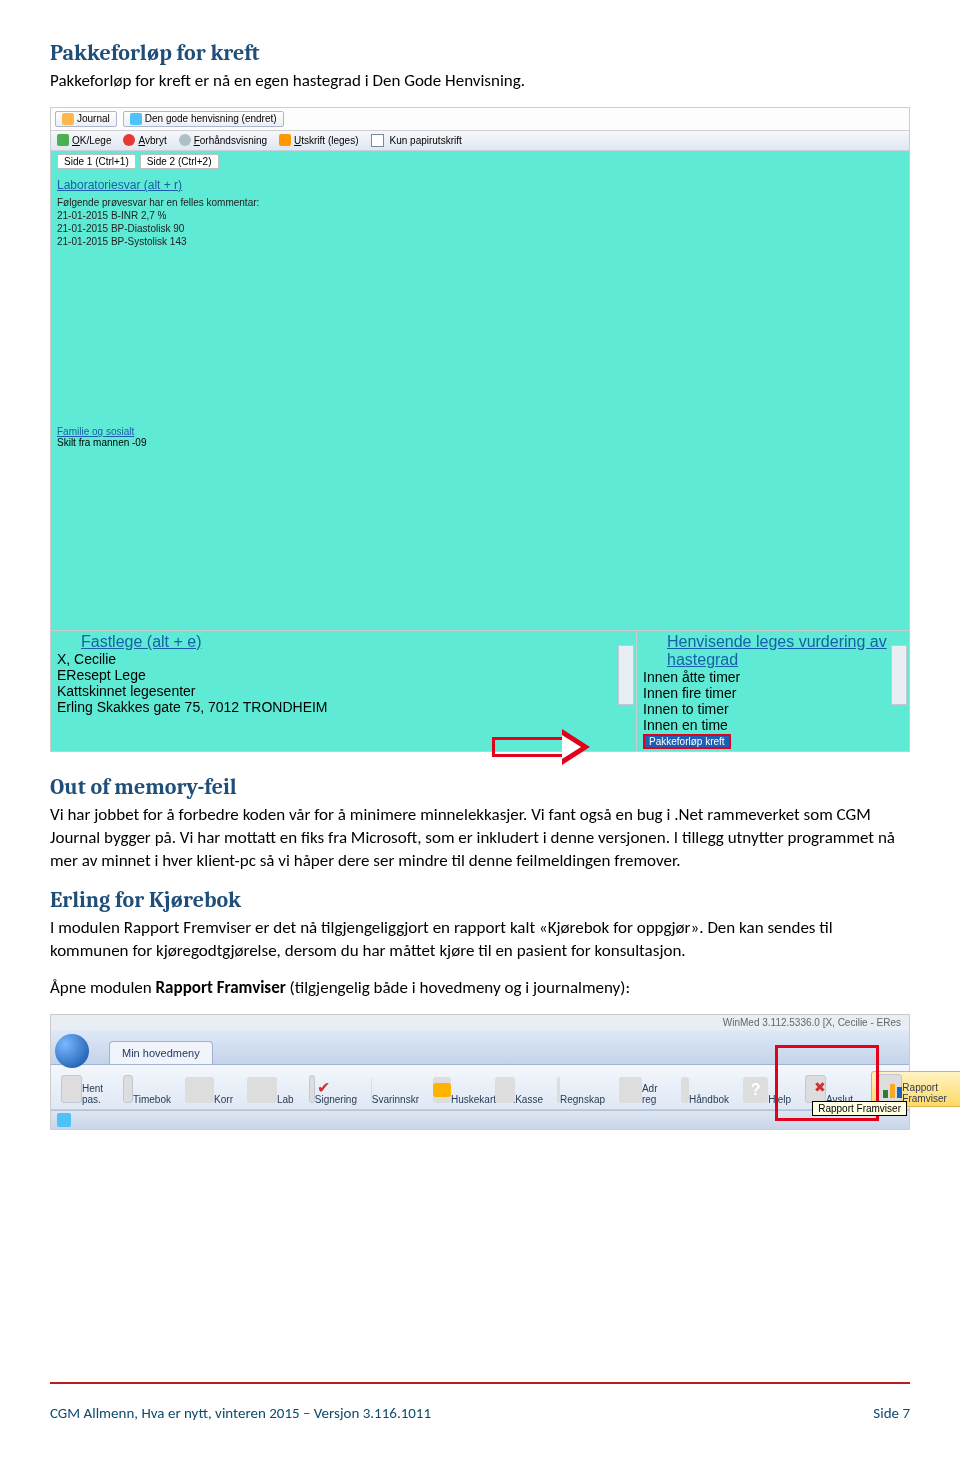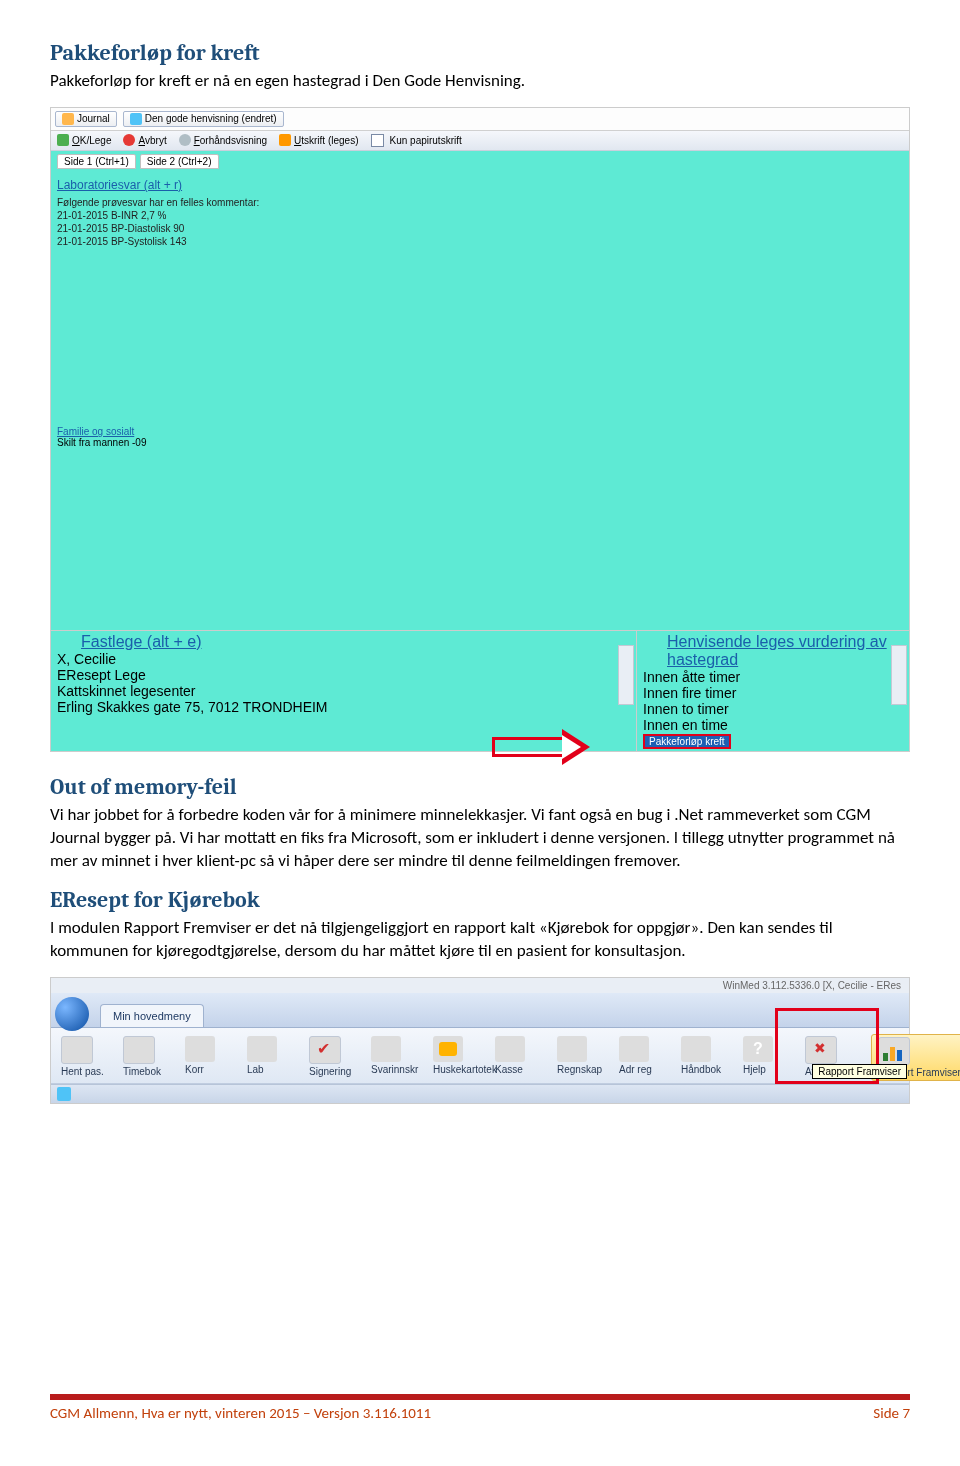--- a/index.html
+++ b/index.html
@@ -186,21 +186,21 @@
     color: #666;
     font-size: 10px;
     padding: 2px 8px;
     background: #e9eef5;
   }
   .ss2-titlebar {
     background: linear-gradient(#dfe9f7,#c4d3ea);
     padding: 4px 4px 0 4px;
     display: flex;
     align-items: flex-end;
-    gap: 11px;
+    gap: 20px;
     border-bottom: 1px solid #9fb2cf;
   }
   .ss2-orb {
     width: 34px; height: 34px;
     border-radius: 50%;
     background: radial-gradient(circle at 30% 30%, #7bb7ff, #0b4da2);
     margin-bottom: -4px;
     position: relative;
   }
   .ss2-tab {
@@ -214,22 +214,22 @@
   }
   .ss2-toolbar {
     background: linear-gradient(#f4f7fc,#dfe8f4);
     padding: 6px 4px 2px 4px;
     display: flex;
     gap: 2px;
     border-bottom: 1px solid #c0cde0;
   }
   .ss2-btn {
     display: flex;
-    flex-direction: column;
-    align-items: flex-start;
+    flex-direction: row;
+    align-items: flex-end;
     padding: 2px 6px;
     font-size: 10px;
     color: #2a3b55;
     min-width: 48px;
     position: relative;
   }
   .ss2-btn .ico {
     width: 30px; height: 26px;
     background: #ddd;
     border-radius: 3px;
@@ -286,26 +286,26 @@
   .ss2-bottom-strip {
     height: 18px;
     background: linear-gradient(#dde6f3,#c8d5e8);
     border-top: 1px solid #b7c4d8;
     display:flex; align-items:center; padding-left:6px; gap:6px;
   }
   .footer {
     position: absolute;
     bottom: 18px;
     left: 50px; right: 50px;
-    border-top: 6px solid #b91c1c;
-    padding-top: 4px;
+    border-top: 2px solid #b91c1c;
+    padding-top: 20px;
     font-size: 15px;
     display: flex;
     justify-content: space-between;
-    color: #c2410c;
+    color: #0c4a6e;
   }
   .chk { width:11px; height:11px; border:1px solid #7a8aa5; display:inline-block; vertical-align:middle; margin-right:3px; background:#fff;}
   .underline-u { text-decoration: underline; }
 </style>
 </head>
 <body>
 
 <div class="page">
 
   <h2 class="blue">Pakkeforløp for kreft</h2>
@@ -385,22 +385,25 @@
           <span style="color:#fff;">Pakkeforløp kreft</span>
         </span>
         <div class="ss1-scroll" style="height:58px;"></div>
       </div>
     </div>
   </div>
 
   <h2 class="blue">Out of memory-feil</h2>
   <p class="body">Vi har jobbet for å forbedre koden vår for å minimere minnelekkasjer. Vi fant også en bug i .Net rammeverket som CGM Journal bygger på. Vi har mottatt en fiks fra Microsoft, som er inkludert i denne versjonen. I tillegg utnytter programmet nå mer av minnet i hver klient-pc så vi håper dere ser mindre til denne feilmeldingen fremover.</p>
 
-  <h2 class="blue">EResept for Kjørebok</h2>
+  <h2 class="blue">Erling for Kjørebok</h2>
   <p class="body">I modulen Rapport Fremviser er det nå tilgjengeliggjort en rapport kalt «Kjørebok for oppgjør». Den kan sendes til kommunen for kjøregodtgjørelse, dersom du har måttet kjøre til en pasient for konsultasjon.</p>
+  <p class="body">
+    <span>Åpne modulen </span><b>Rapport Framviser</b><span> (tilgjengelig både i hovedmeny og i journalmeny):</span>
+  </p>
 
   <div class="screenshot2">
     <div class="ss2-version">WinMed 3.112.5336.0 [X, Cecilie - ERes</div>
     <div class="ss2-titlebar">
       <div class="ss2-orb"></div>
       <div class="ss2-tab">Min hovedmeny</div>
     </div>
     <div class="ss2-toolbar">
       <div class="ss2-btn">
         <div class="ico ico-cal"></div>

